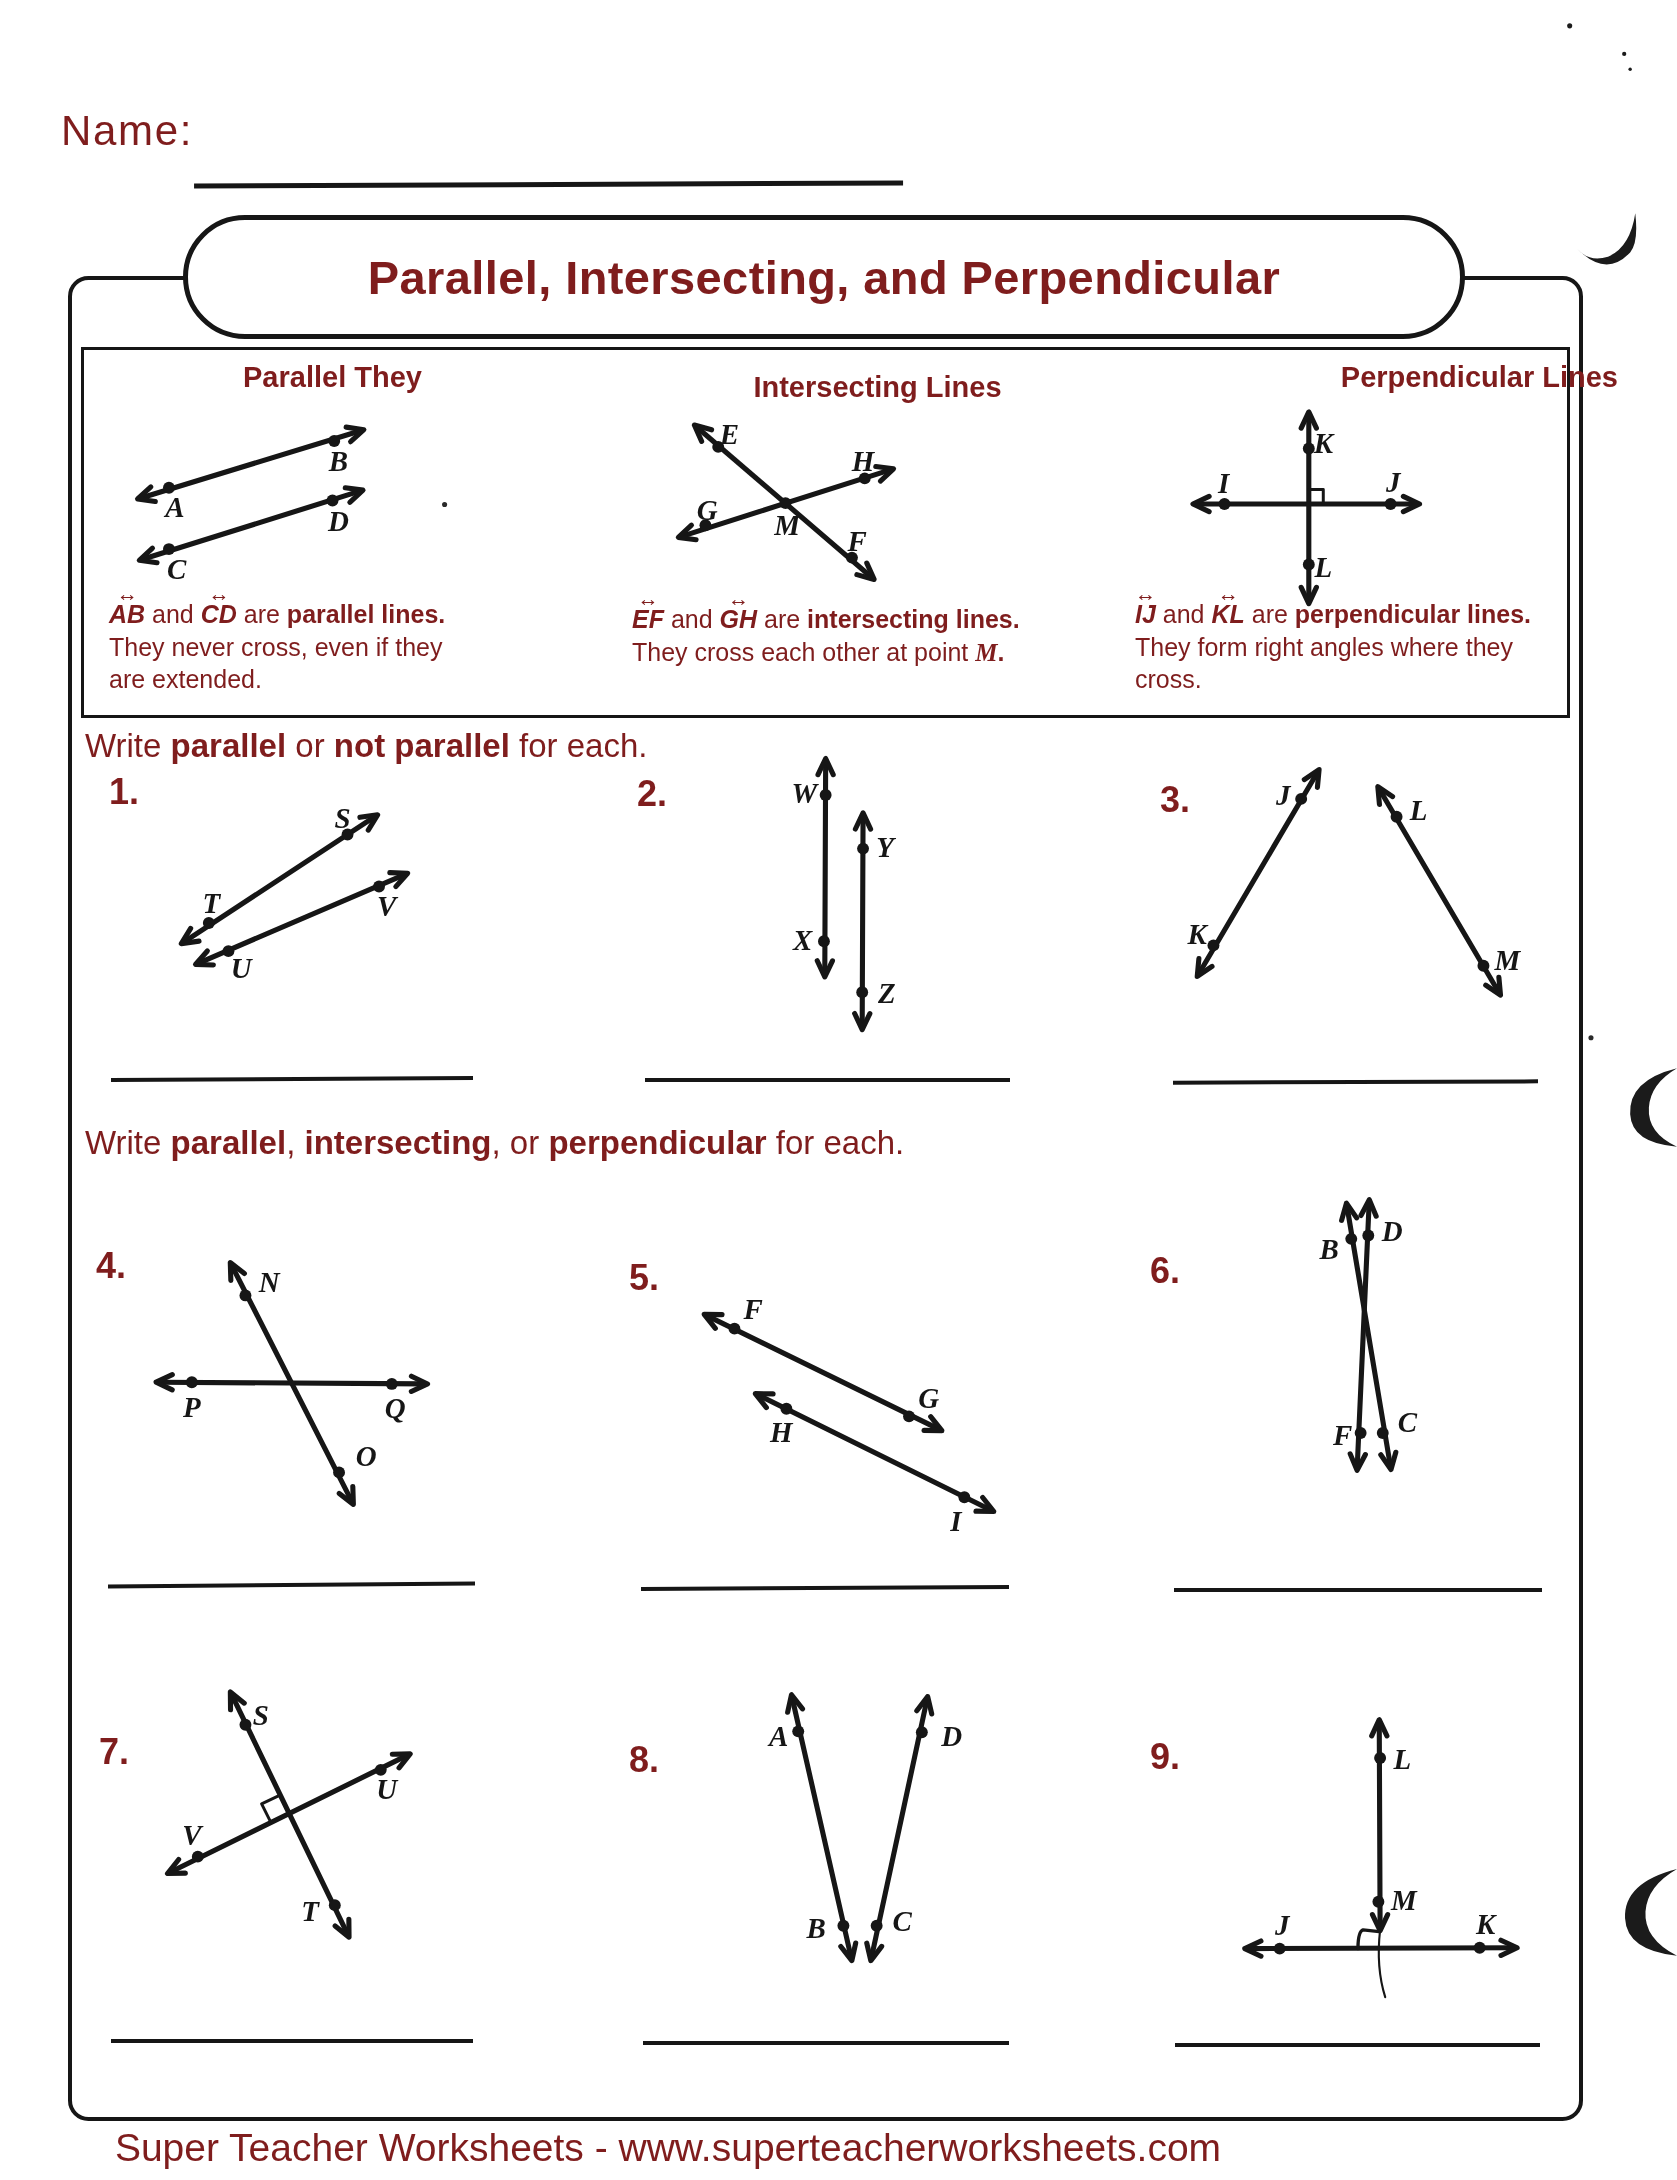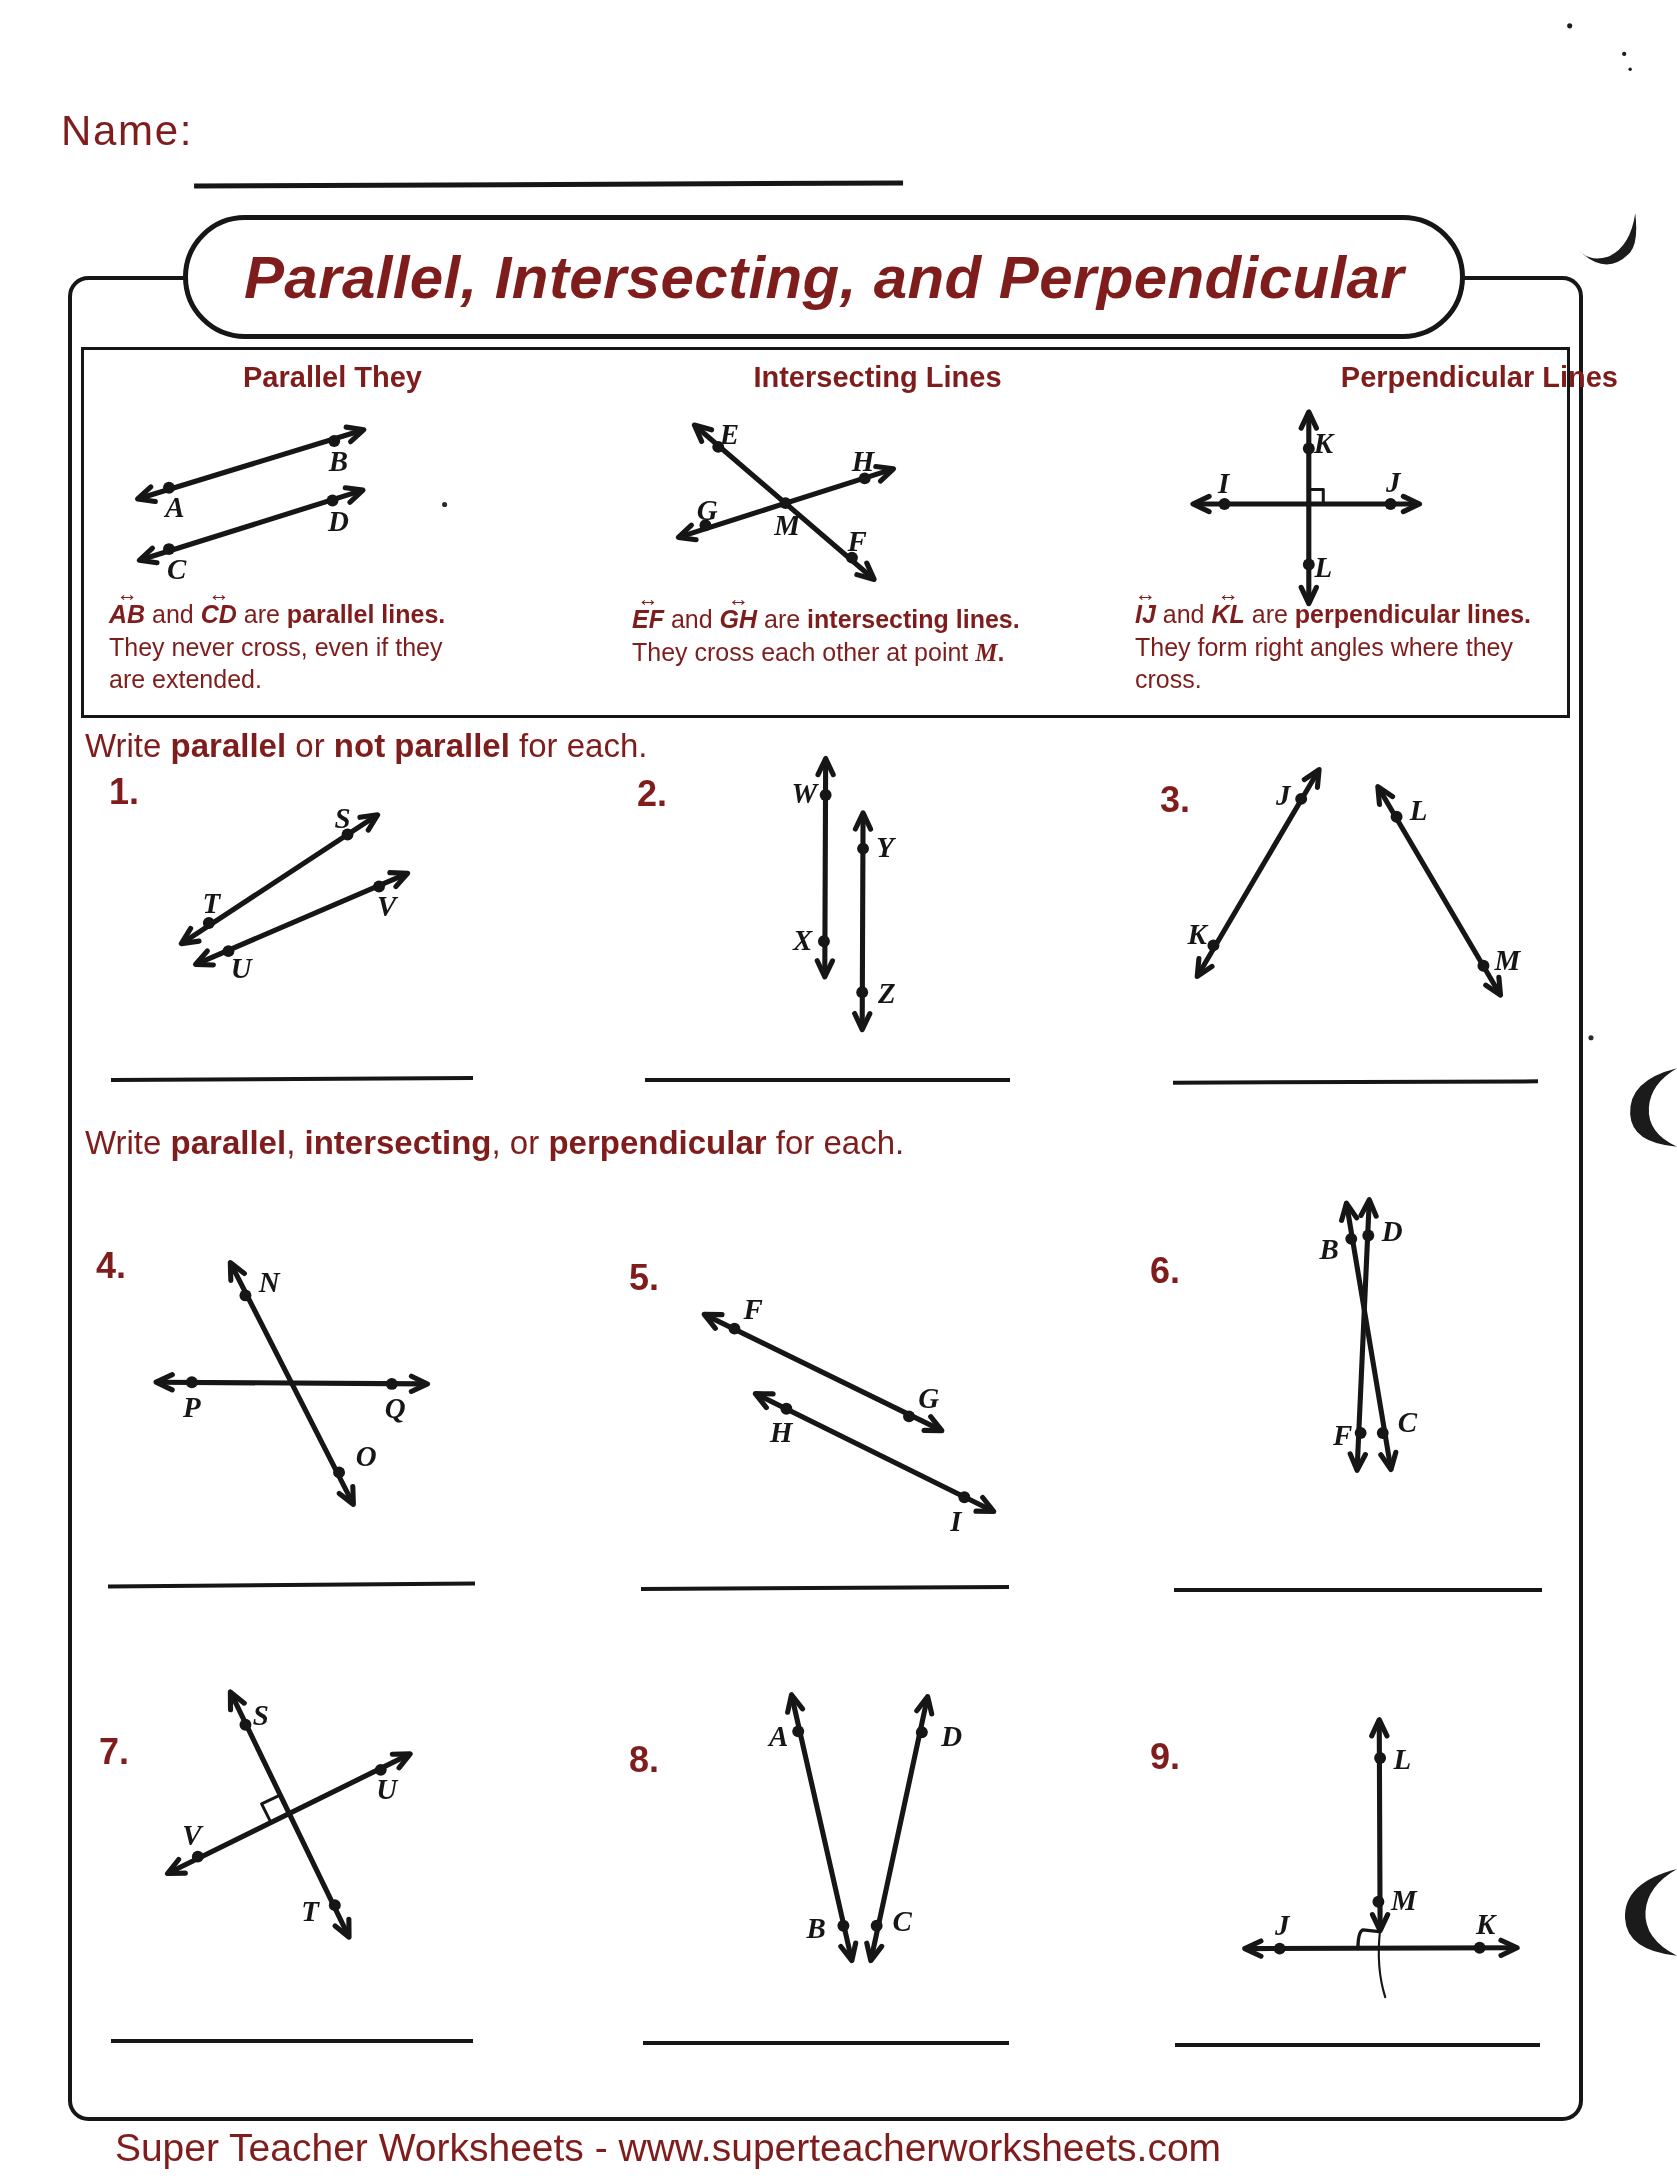--- a/index.html
+++ b/index.html
@@ -9,26 +9,26 @@
   }
   
   .name-label { position:absolute; left:61px; top:107px; font-size:42px; font-weight:400; letter-spacing:1.7px; }
   .name-line  { position:absolute; left:194px; top:143px; width:709px; height:39px;
                 border-bottom:5.1px solid #161616; transform:rotate(-0.25deg); }
   .outer-box  { position:absolute; left:68px; top:276px; width:1515px; height:1845px;
                 border:4.3px solid #161616; border-radius:20.4px; box-sizing:border-box; }
   .title-pill { position:absolute; left:183px; top:215px; width:1282px; height:124px; background:#fff;
                 border:5.1px solid #161616; border-radius:68px; box-sizing:border-box;
                 display:flex; align-items:center; justify-content:center; }
-  .title-pill h1 { margin:0; font-size:60px; font-weight:700; letter-spacing:0.4px;font-style:italic; }
+  .title-pill h1 { margin:0; font-size:47px; font-weight:700; letter-spacing:0.4px; }
   
   .ref-box { position:absolute; left:81px; top:347px; width:1489px; height:371px;
              border:3.4px solid #161616; box-sizing:border-box; background:#fff; }
   .col-heading { position:absolute; top:361px; width:477px; text-align:center; font-size:29px; font-weight:700; }
-  #h-col1 { left:94px; } #h-col2 { left:639px; } #h-col3 { left:1141px;text-align:right; }
+  #h-col1 { left:94px; } #h-col2 { left:639px;margin-top:10px; } #h-col3 { left:1141px;text-align:right; }
   .caption { position:absolute; font-size:25px; line-height:1.3; }
   #cap1 { left:109px;  top:598px; width:409px; }
   #cap2 { left:632px;  top:603px; width:443px; }
   #cap3 { left:1135px; top:598px; width:426px; }
   .seg-b { font-weight:700; }
   .seg-i { font-family:"Liberation Serif", serif; font-style:italic; font-weight:700; }
   .ray   { position:relative; display:inline-block; font-family:Liberation Sans, sans-serif;
            font-style:italic; font-weight:700; }
   .ray::before { content:"\2194"; position:absolute; left:50%; transform:translateX(-50%);
                  top:-0.80em; font-size:0.85em; font-style:normal; font-weight:700; }

